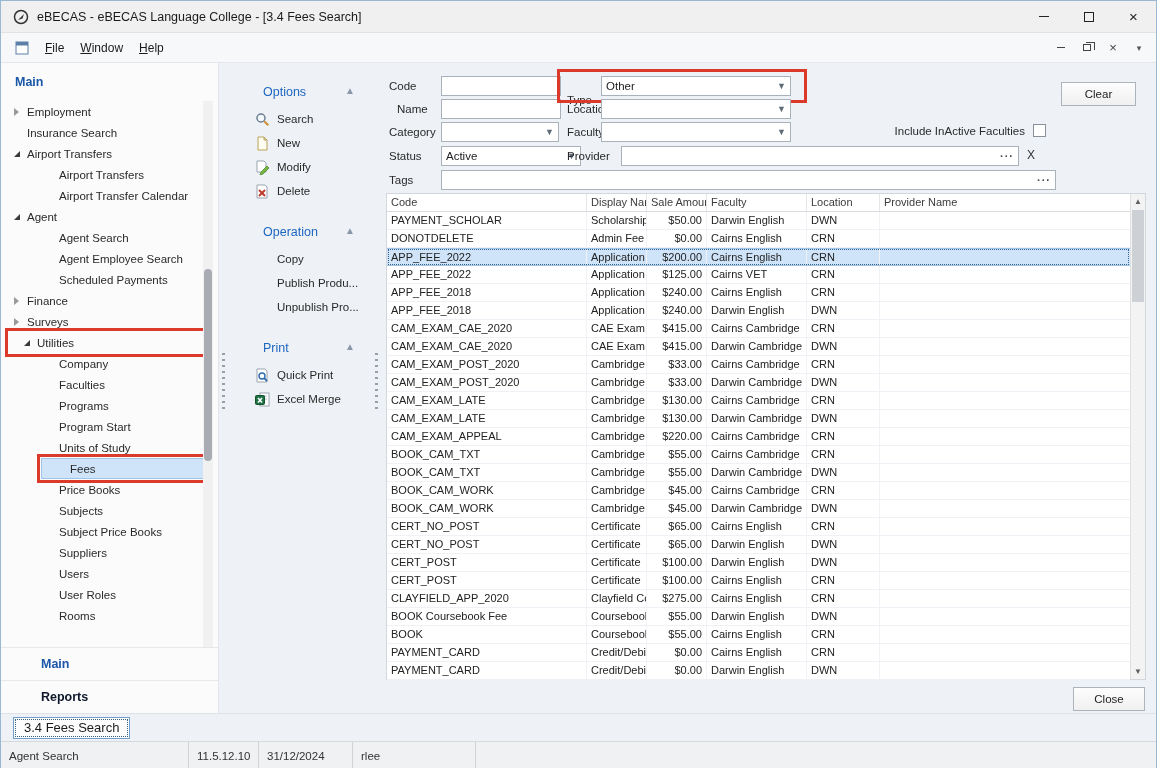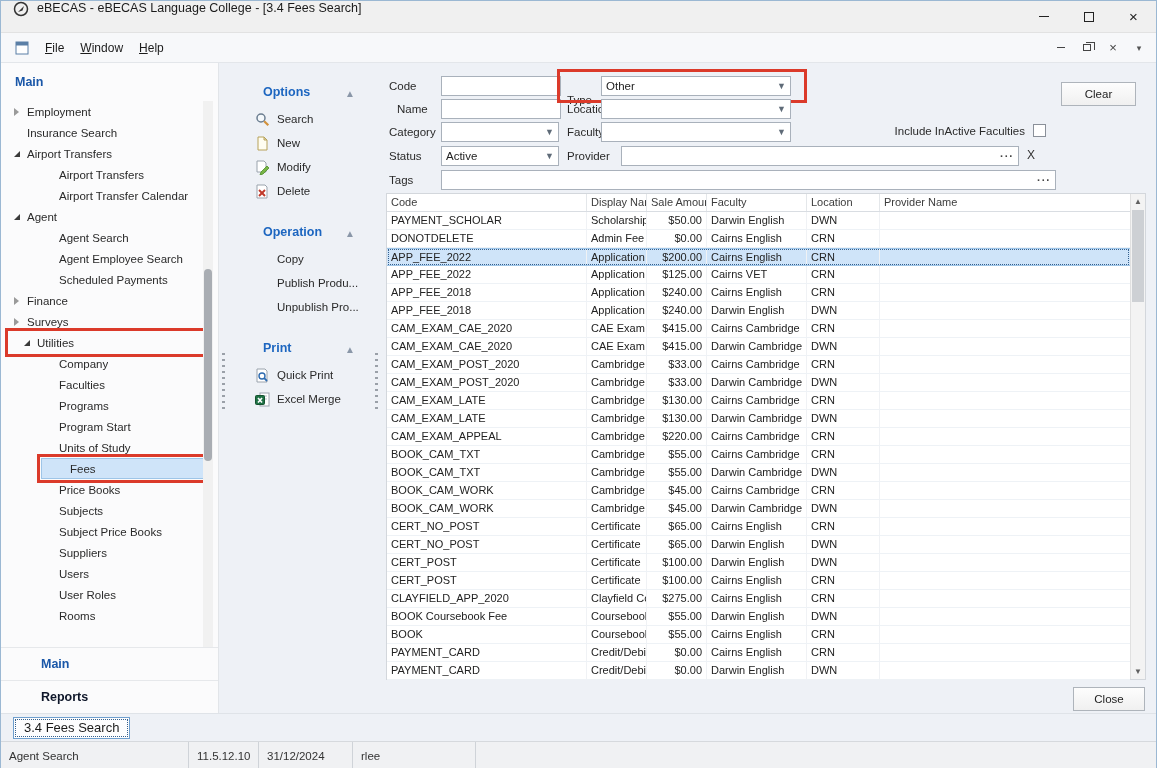--- a/index.html
+++ b/index.html
@@ -1,20 +1,20 @@
 <!DOCTYPE html>
 <html><head>
 <meta charset="utf-8">
 <style>
   * { margin:0; padding:0; box-sizing:border-box; }
   html,body { width:1157px; height:768px; font-family:"Liberation Sans","DejaVu Sans",sans-serif; background:#eef1f6; overflow:hidden; }
   .app { position:relative; width:1157px; height:768px; background:#eef1f6; border:1px solid #9bb8d3; }
 
   
-  .titlebar { position:absolute; left:0; top:0; width:100%; height:32px; background:#f0f0f0; border-bottom:1px solid #e2e2e2; display:flex; }
+  .titlebar { position:absolute; left:0; top:0; width:100%; height:32px; background:#f0f0f0; border-bottom:1px solid #e2e2e2; display:flex; align-items:center; }
   .titlebar .appicon { width:16px; height:16px; margin:0 8px 0 12px; }
   .titlebar .title { font-size:12.5px; color:#1b1b1b; }
   .win-controls { margin-left:auto; display:flex; height:100%; }
   .win-btn { width:45px; height:100%; display:flex; align-items:center; justify-content:center; font-size:14px; color:#222; cursor:default; }
   .glyph-min { width:10px; height:1px; background:#222; display:inline-block; }
   .glyph-max { width:10px; height:10px; border:1px solid #222; display:inline-block; }
   .glyph-close { font-size:15px; line-height:1; }
 
   
   .menubar { position:absolute; left:0; top:32px; width:100%; height:30px; background:#f7f8fa; border-bottom:1px solid #e3e6ea; display:flex; align-items:center; }
@@ -50,21 +50,21 @@
   .sf-reports { color:#0f172a; }
 
   
   .grip { position:absolute; width:3px; height:56px; background:repeating-linear-gradient(to bottom,#9aa0a8 0 2px,transparent 2px 6px); }
   .grip1 { left:221px; top:352px; }
   .grip2 { left:374px; top:352px; }
 
   
   .actions { position:absolute; left:228px; top:62px; width:146px; height:650px; }
   .group { margin-top:18px; }
-  .group-header { display:flex; align-items:flex-end; padding:4px 20px 8px 34px; color:#1d66c0; font-weight:bold; font-size:12.5px; cursor:default; }
+  .group-header { display:flex; align-items:flex-start; padding:4px 20px 8px 34px; color:#1d66c0; font-weight:normal; font-size:12.5px; cursor:default; }
   .group-header .caret { margin-left:auto; color:#7d8door; color:#8a97a8; font-size:10px; }
   .action-item { display:flex; align-items:center; height:24px; padding-left:26px; font-size:11.5px; color:#2a2a2a; cursor:default; }
   .action-icon { width:22px; flex:0 0 22px; display:flex; align-items:center; }
 
   
   .work { position:absolute; left:378px; top:62px; width:779px; height:650px; }
   .fld-label { position:absolute; font-size:11.5px; color:#2a2a2a; line-height:20px; }
   .txt { position:absolute; height:20px; background:#fff; border:1px solid #a9b1bb; font-size:11.5px; color:#222; padding:0 4px; display:flex; align-items:center; }
   .sel { position:absolute; height:20px; background:#fff; border:1px solid #a9b1bb; font-size:11.5px; color:#222; padding:0 16px 0 4px; display:flex; align-items:center; cursor:default; }
   .sel .arrow { position:absolute; right:4px; top:4px; font-size:9px; color:#5f6b78; }
@@ -371,21 +371,21 @@
         <span></span>
       </div>
 
     <span class="fld-label" style="left:10px;top:59px;">Category</span>
     <div class="sel" style="left:62px;top:59px;width:118px;">
         <span></span>
         <span class="arrow">▼</span>
       </div>
 
     <span class="fld-label" style="left:10px;top:83px;">Status</span>
-    <div class="sel" style="left:62px;top:83px;width:118px;">
+    <div class="sel" style="left:62px;top:83px;width:140px;">
         <span>Active</span>
         <span class="arrow">▼</span>
       </div>
 
     <span class="fld-label" style="left:10px;top:107px;">Tags</span>
     <div class="txt" style="left:62px;top:107px;width:615px;">
         <span></span>
         <span class="dots">···</span>
       </div>
 

